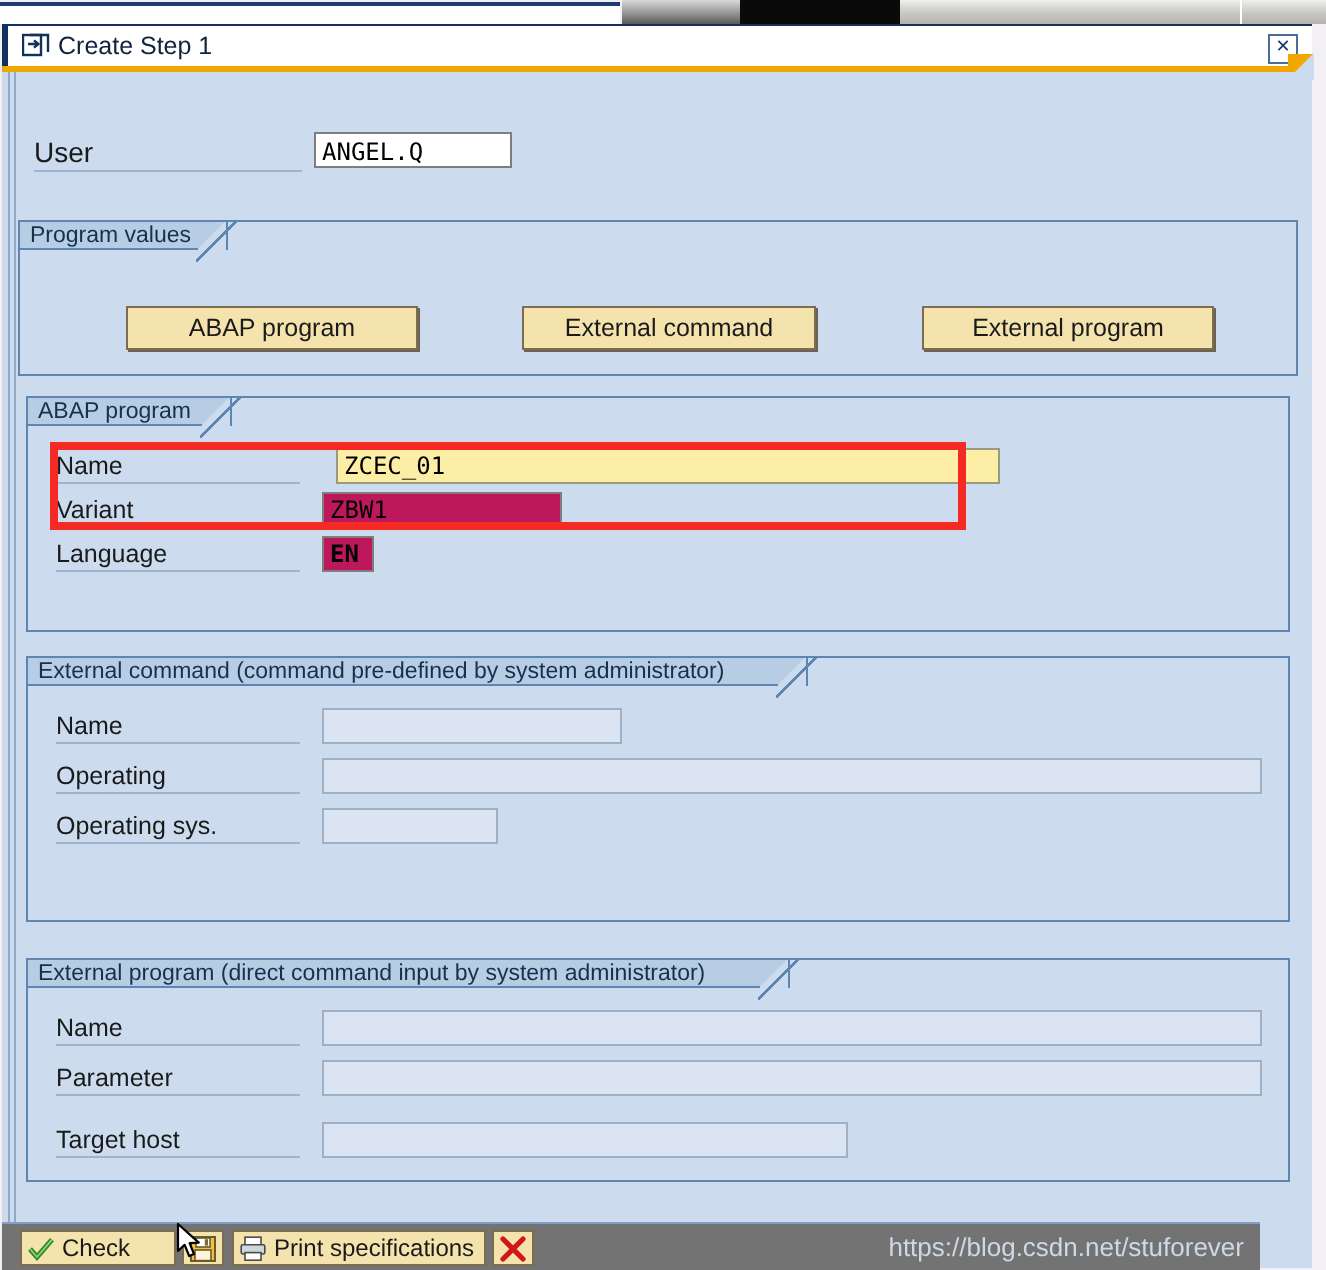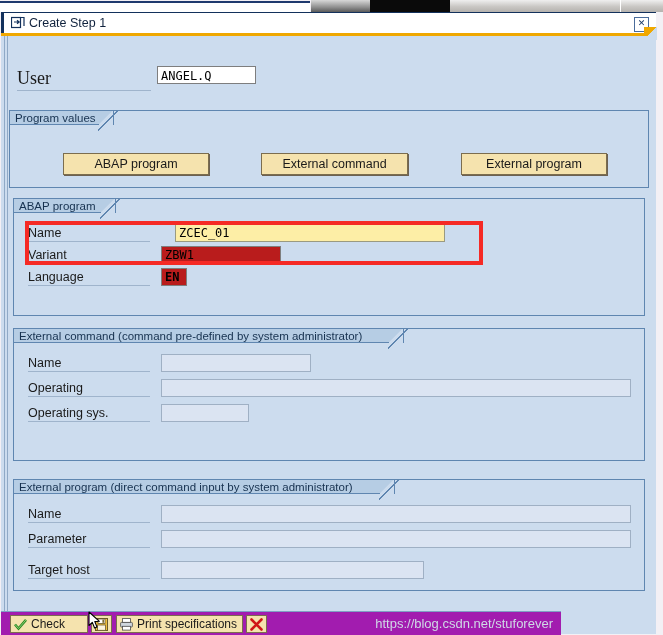--- a/index.html
+++ b/index.html
@@ -68,22 +68,22 @@
     position:absolute;left:0px;top:0px;width:6px;height:575px;
     background:#ccdcee;border-right:1px solid #8fa9c6;
   }
   #scroll-rail2{
     position:absolute;left:3px;top:0px;width:1px;height:575px;background:#8fa9c6;
   }
 
   
   #user-row{position:absolute;left:8px;top:30px;width:320px;height:20px;}
   .lbl{
-    font-size:18px;color:#1a1a1a;white-space:nowrap;
-    font-family:Liberation Serif, serif;
+    font-size:14px;color:#1a1a1a;white-space:nowrap;
+    font-family:Liberation Sans, sans-serif;
   }
   #user-label{
     position:absolute;left:8px;top:2px;width:134px;
     border-bottom:1px solid #9fb4cc;padding-bottom:1px;
   }
   #user-input{
     position:absolute;left:148px;top:0px;width:99px;height:18px;
     background:#ffffff;border:1px solid #7e7e7e;
     font-family:"DejaVu Sans Mono", monospace;font-size:12px;
     line-height:18px;padding-left:3px;box-sizing:border-box;color:#000;
@@ -137,35 +137,35 @@
     border-bottom:1px solid #9fb4cc;
     font-size:12.5px;color:#1a1a1a;padding-bottom:1px;white-space:nowrap;
     box-sizing:border-box;
   }
   .finput{
     position:absolute;top:0;height:18px;
     font-family:"DejaVu Sans Mono", monospace;font-size:12px;
     line-height:17px;padding-left:3px;box-sizing:border-box;
     color:#000;white-space:nowrap;overflow:hidden;
   }
-  .finput.editable{background:#b91c1c;border:1px solid #7e7e7e;}
+  .finput.editable{background:#be185d;border:1px solid #7e7e7e;}
   .finput.required{background:#fdeea6;border:1px solid #9a9a80;}
   .finput.disabled{background:#dbe4f2;border:1px solid #9fb0c4;}
 
   
   #red-box{
     position:absolute;border:4px solid #f52a25;
     box-sizing:border-box;background:transparent;
     pointer-events:none;
   }
 
   
   #bottombar{
-    position:absolute;left:0;top:599px;width:560px;height:23px;
-    background:#a21caf;border-top:1px solid #7fa0c4;
+    position:absolute;left:0;top:599px;width:629px;height:23px;
+    background:#737373;border-top:1px solid #7fa0c4;
   }
   .tbtn{
     position:absolute;top:3px;height:18px;
     background:#f5e3ae;border:1px solid #7b6d4e;
     box-sizing:border-box;cursor:pointer;
     font-size:12px;line-height:16px;color:#1a1a1a;
     white-space:nowrap;
     font-family:"Liberation Sans", sans-serif;
   }
   .tbtn .ticon{position:absolute;left:3px;top:2px;width:13px;height:13px;}
@@ -228,21 +228,21 @@
       <div class="sapbtn" style="left:251px;top:42px;width:147px;">External command</div>
       <div class="sapbtn" style="left:451px;top:42px;width:146px;">External program</div>
     </div>
 
     <div class="group" style="left:12px;top:162px;width:632px;height:118px;">
       <div class="group-title" style="left:-1px;width:88px;">ABAP program</div>
       <div class="group-title-tail" style="left:87px;"></div>
 
       <div class="frow" style="left:14px;top:25px;width:600px;">
         <div class="flabel" style="width:122px;">Name</div>
-        <div class="finput required" style="left:147px;width:270px;">ZCEC_01</div>
+        <div class="finput required" style="left:140px;width:332px;">ZCEC_01</div>
       </div>
 
       <div class="frow" style="left:14px;top:47px;width:600px;">
         <div class="flabel" style="width:122px;">Variant</div>
         <div class="finput editable" style="left:133px;width:120px;">ZBW1</div>
       </div>
 
       <div class="frow" style="left:14px;top:69px;width:600px;">
         <div class="flabel" style="width:122px;">Language</div>
         <div class="finput editable" style="left:133px;width:26px;font-weight:bold;">EN</div>

